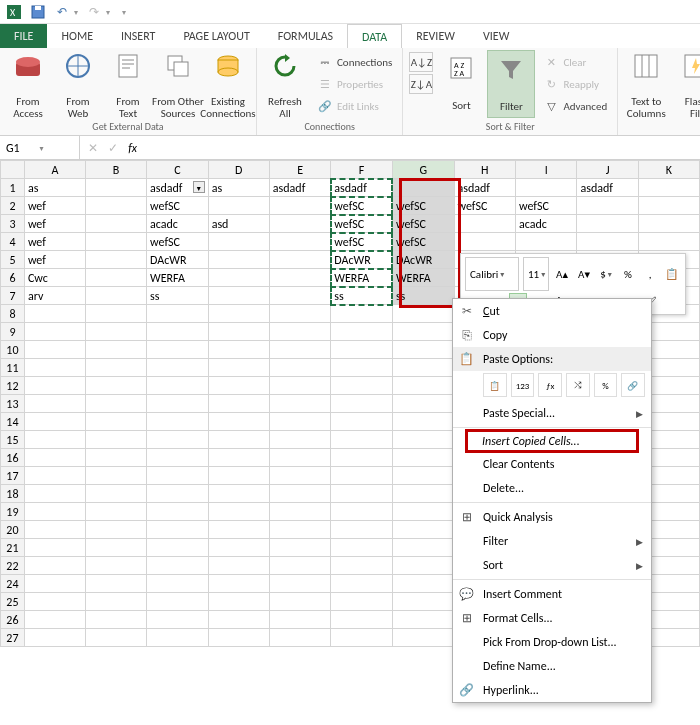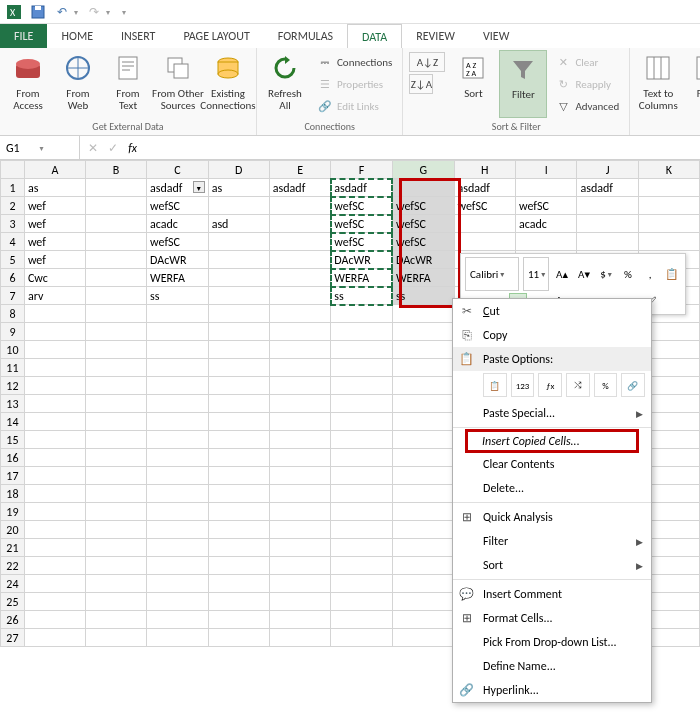--- a/index.html
+++ b/index.html
@@ -16,21 +16,21 @@
 .tab.file { background:#217346; color:#e5e5e5; font-weight:normal; }
 .tab.active { color:#217346; border:1px solid #d0d0d0; border-bottom:none; }
 
 
 .ribbon { display:flex; height:88px; border-bottom:1px solid #d0d0d0; background:#f9f9f9; }
 .group { display:flex; flex-direction:column; height:100%; border-right:1px solid #e0e0e0; padding:2px 4px 0 4px;}
 .group-body { display:flex; flex:1; gap:2px; }
 .group-label { text-align:center; font-size:10px; color:#666; padding:1px 0 2px 0;}
 .big-btn { display:flex; flex-direction:column; align-items:center; justify-content:flex-start; width:48px; height:68px; padding-top:2px; cursor:pointer;}
 .big-btn .ic { width:32px; height:32px; display:flex; align-items:center; justify-content:center; }
-.big-btn .lbl { font-size:11px; color:#333; text-align:center; line-height:12px; margin-top:4px;}
+.big-btn .lbl { font-size:11px; color:#333; text-align:center; line-height:12px; margin-top:16px;}
 .small-col { display:flex; flex-direction:column; justify-content:flex-start; gap:2px; padding:2px;}
 .small-btn { display:flex; align-items:center; gap:4px; height:20px; padding:0 4px; font-size:11px; color:#444; cursor:pointer;}
 .small-btn .ic { width:16px; height:16px; display:flex; align-items:center; justify-content:center;}
 .filter-hl { background:#cde0cd; border:1px solid #a8c8a8; }
 
 
 .fbar { display:flex; height:24px; border-bottom:1px solid #d0d0d0; align-items:center; }
 .fbar .namebox { width:80px; border-right:1px solid #d0d0d0; padding:0 6px; font-size:12px; display:flex; align-items:center; height:100%;}
 .fbar .namebox span { flex:1;}
 .fbar .fx { display:flex; align-items:center; gap:10px; padding:0 8px; }
@@ -189,21 +189,21 @@
             <span>Edit Links</span>
           </div>
       </div>
     </div>
     <div class="group-label">Connections</div>
   </div>
 
   <div class="group">
     <div class="group-body">
       <div style="display:flex;flex-direction:column;gap:2px;padding:2px">
-        <div class="small-btn" style="border:1px solid #ccc;width:36px;justify-content:center">A↓Z</div>
+        <div class="small-btn" style="border:1px solid #ccc;width:24px;justify-content:center">A↓Z</div>
         <div class="small-btn" style="border:1px solid #ccc;width:24px;justify-content:center">Z↓A</div>
       </div>
       <div class="big-btn">
           <span class="ic">
             <svg width="28" height="28">
               <rect x="4" y="4" width="20" height="20" fill="#fff" stroke="#888"></rect>
               <text x="7" y="14" font-size="8">A Z</text>
               <text x="7" y="22" font-size="8">Z A</text>
             </svg>
           </span>

